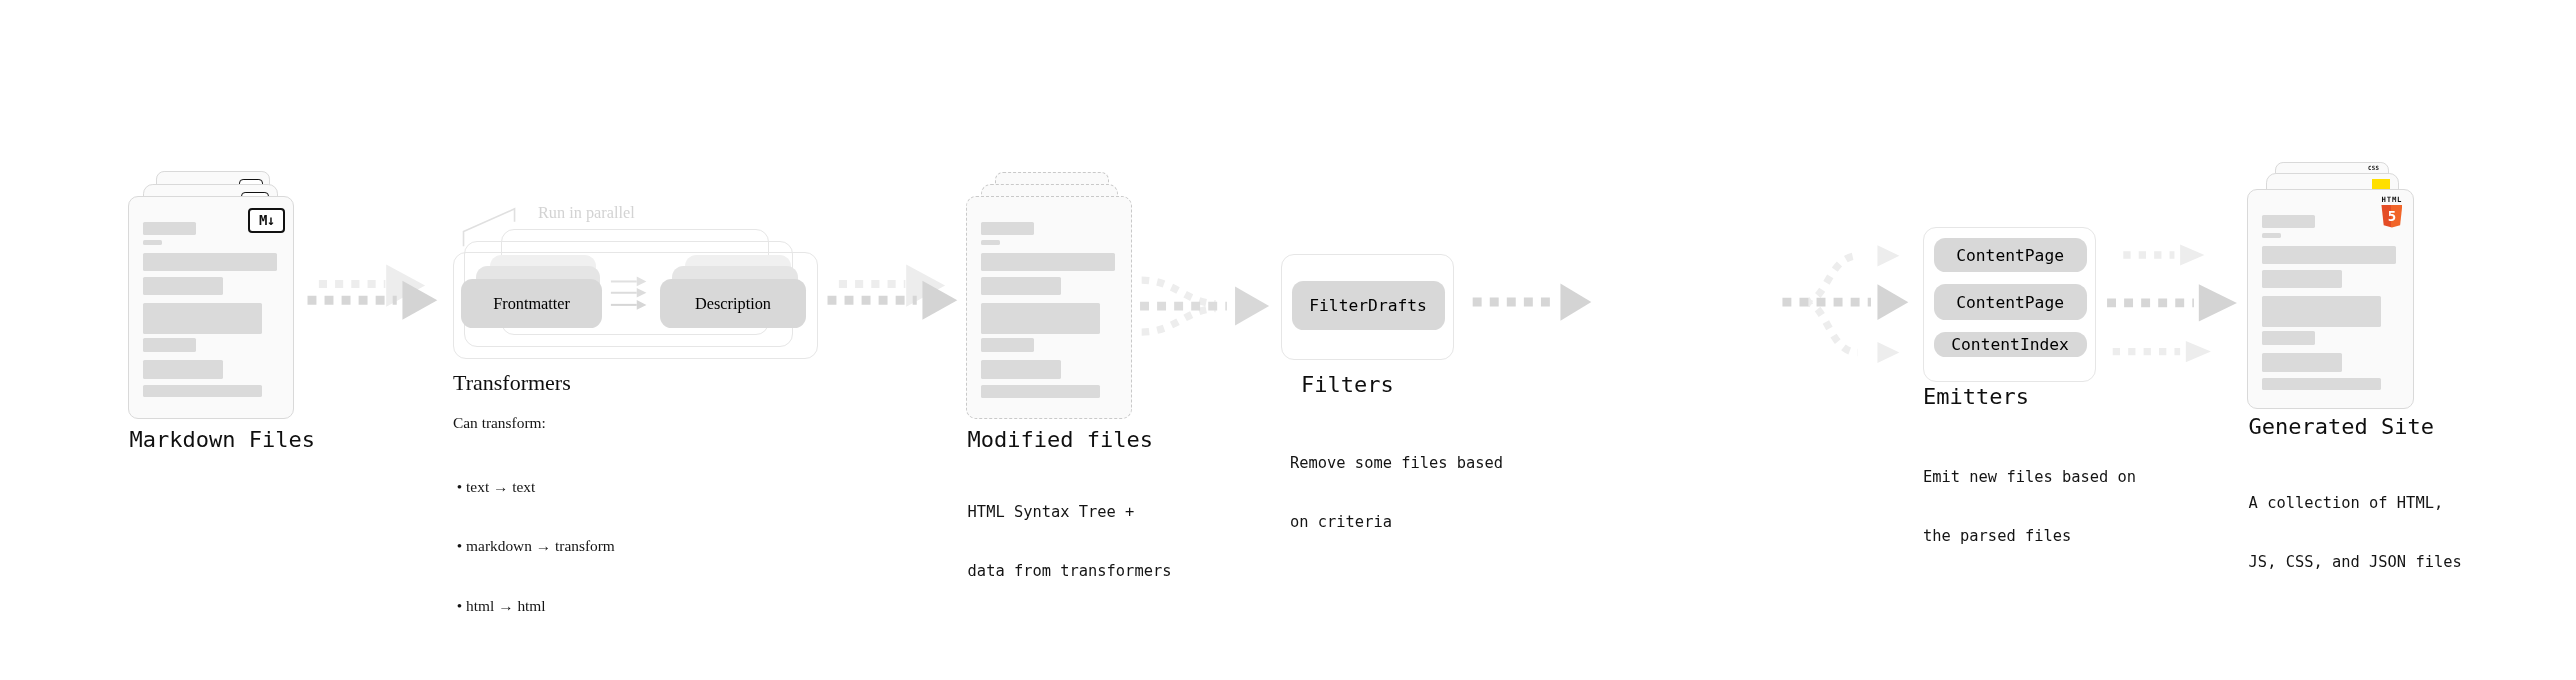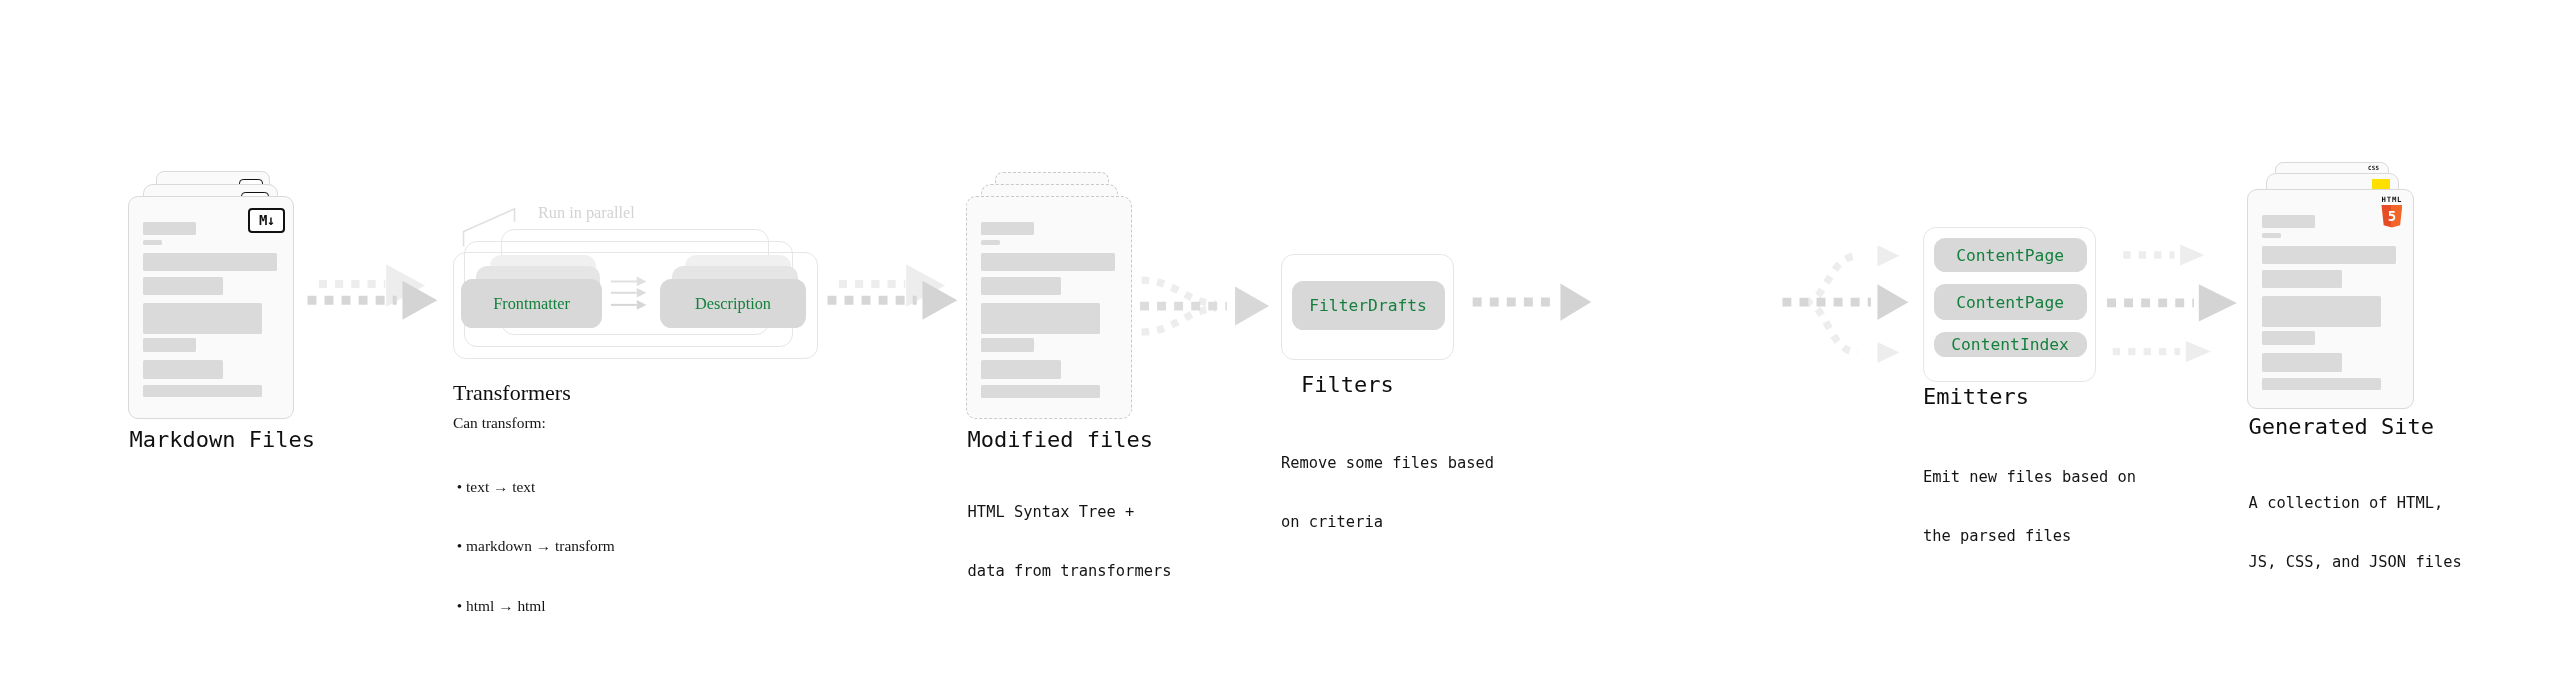--- a/index.html
+++ b/index.html
@@ -30,21 +30,21 @@
   .md-badge.back{right:5.7px;top:7.3px;width:22px;height:14.6px;font-size:9px;border-width:1.6px;}
 
   
   .title{position:absolute;font-size:22px;line-height:22px;color:#0f0f0f;white-space:pre;}
   .caption{position:absolute;font-size:15.4px;line-height:19.5px;color:#141414;white-space:pre;}
   .caption.lh25 div{line-height:20.3px;}
   .note{position:absolute;font-size:16.3px;line-height:16.3px;color:#d3d3d3;white-space:pre;}
 
   
   .pill{position:absolute;background:#d8d8d8;border-radius:11.4px;display:flex;align-items:center;justify-content:center;
-    font-size:16.3px;color:#15803d;white-space:pre;}
+    font-size:16.3px;color:#000000;white-space:pre;}
   .pill.ghost1{background:#e5e5e5;}
   .pill.ghost2{background:#f0f0f0;}
 
   
   .obox{position:absolute;border:1.6px solid #e6e6e6;border-radius:13px;box-sizing:border-box;background:transparent;}
   .obox.filled{background:#ffffff;}
 
   
   .html5-icon{position:absolute;right:10.6px;top:5.7px;width:21px;text-align:center;}
   .html5-icon .html5-word{font-size:7.3px;font-weight:bold;letter-spacing:0.8px;color:#111;line-height:8.1px;}
@@ -109,21 +109,21 @@
 
     <svg class="abs" style="left:156px;top:72px;" width="49" height="42" viewBox="0 0 60 52">
       <line x1="2" y1="8" x2="34" y2="8" stroke="#e0e0e0" stroke-width="2.5"></line>
         <polygon points="34,2 46,8 34,14" fill="#e0e0e0"></polygon>
       <line x1="2" y1="22" x2="34" y2="22" stroke="#dcdcdc" stroke-width="2.5"></line>
         <polygon points="34,16 46,22 34,28" fill="#dcdcdc"></polygon>
       <line x1="2" y1="37" x2="34" y2="37" stroke="#d6d6d6" stroke-width="2.5"></line>
         <polygon points="34,31 46,37 34,43" fill="#d6d6d6"></polygon>
     </svg>
 
-    <div class="title" style="left:0;top:179px;">Transformers</div>
+    <div class="title" style="left:0;top:169px;">Transformers</div>
     <div class="caption" style="left:0;top:210px;">Can transform:</div>
     <div class="caption lh25" style="left:0;top:235px;">
       <div> • text → text</div>
       <div> • markdown → transform</div>
       <div> • html → html</div>
     </div>
   </div>
 
   <svg class="abs" style="left:821px;top:258px;" width="142" height="73" viewBox="0 0 175 90">
     <line x1="22" y1="32" x2="104" y2="32" stroke="#ededed" stroke-width="10" stroke-dasharray="10 10"></line>
@@ -156,21 +156,21 @@
     <path d="M 7,10 C 48,10 62,38 98,39" fill="none" stroke="#ededed" stroke-width="9" stroke-dasharray="9 10"></path>
     <path d="M 7,74 C 48,74 62,46 98,45" fill="none" stroke="#ededed" stroke-width="9" stroke-dasharray="9 10"></path>
     <line x1="5" y1="42" x2="112" y2="42" stroke="#dcdcdc" stroke-width="11" stroke-dasharray="11 10"></line>
     <polygon points="122,18 164,42 122,66" fill="#d8d8d8"></polygon>
   </svg>
 
   <div class="abs" style="left:1281px;top:254px;width:195px;height:211px;">
     <div class="obox filled" style="left:0;top:0;width:173px;height:106px;"></div>
     <div class="pill" style="left:10.6px;top:27px;width:153px;height:49px;">FilterDrafts</div>
     <div class="title" style="left:0;top:120px;margin-left:20px;">Filters</div>
-    <div class="caption lh25" style="left:0;top:160px;">
+    <div class="caption lh25" style="left:9px;top:160px;">
       <div>Remove some files based</div>
       <div>on criteria</div>
     </div>
   </div>
 
   <svg class="abs" style="left:1467px;top:276px;" width="130" height="57" viewBox="0 0 160 70">
     <line x1="7" y1="32" x2="108" y2="32" stroke="#d6d6d6" stroke-width="11" stroke-dasharray="11 10"></line>
     <polygon points="115,9 153,32 115,55" fill="#d4d4d4"></polygon>
   </svg>
 

